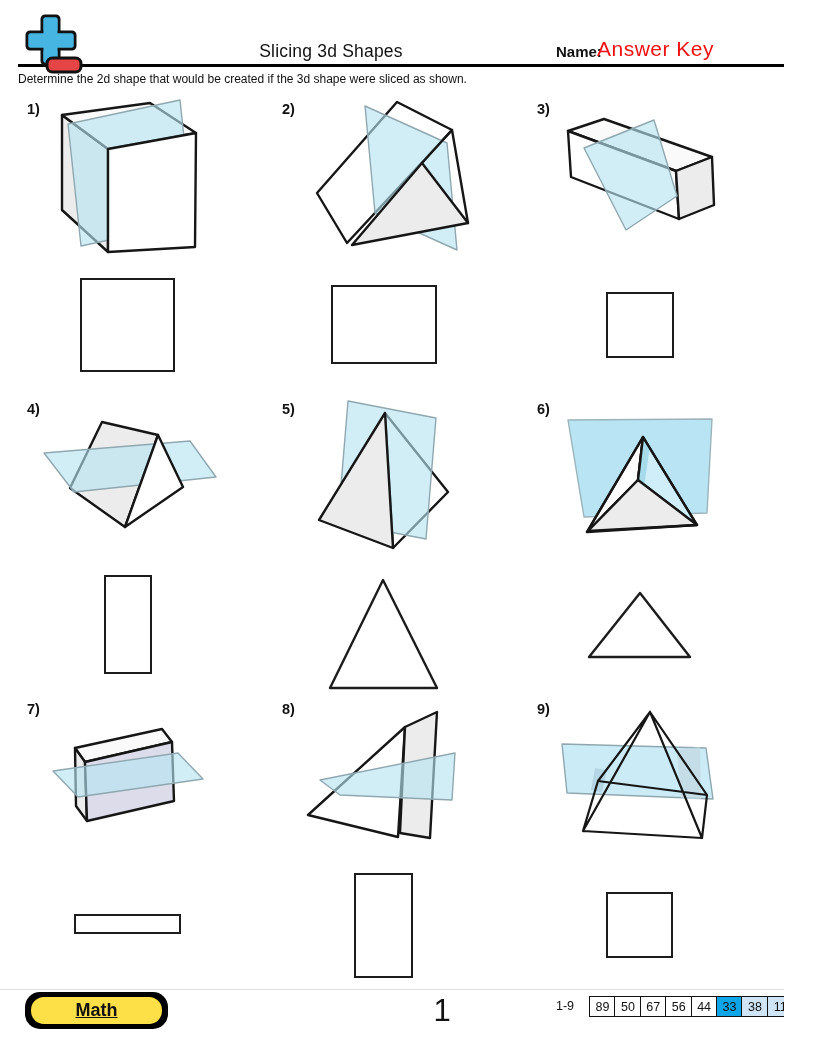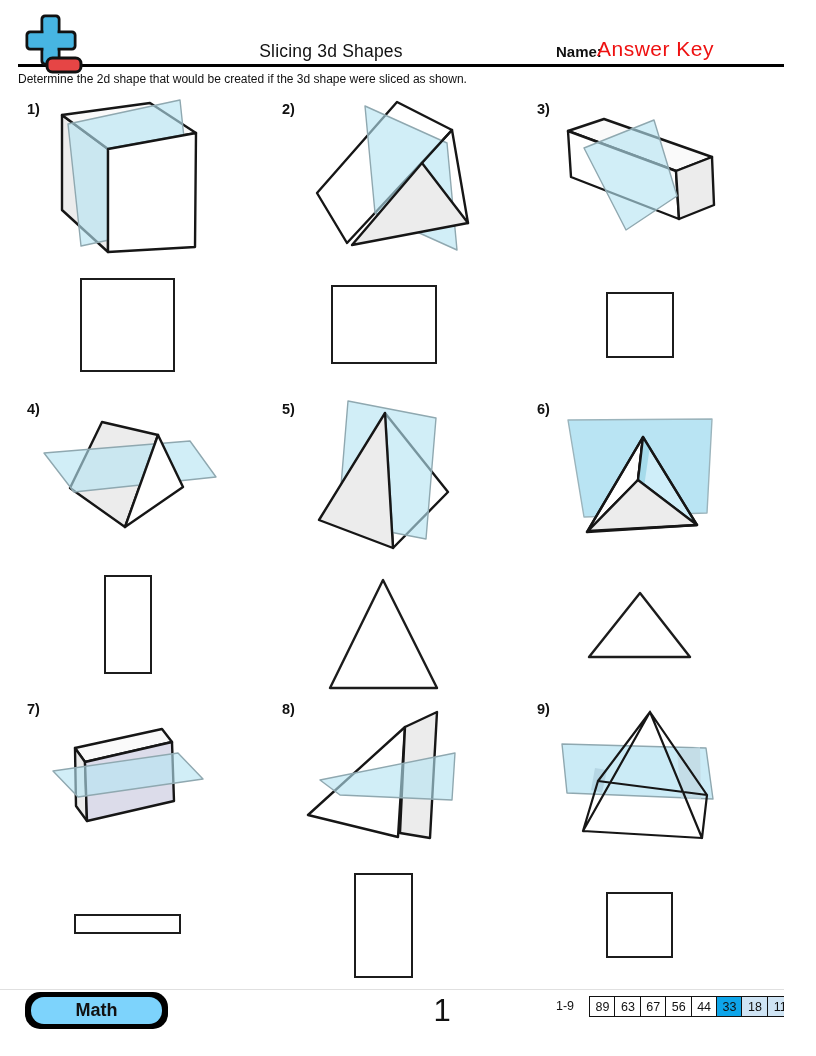--- a/index.html
+++ b/index.html
@@ -23,22 +23,22 @@
   .face-l{fill:var(--face-lavender);stroke:var(--outline);stroke-width:2.4;stroke-linejoin:round;}
   .plane{fill:var(--plane);fill-opacity:.62;stroke:#8fa8b0;stroke-width:1.4;stroke-linejoin:round;}
   .plane-solid{fill:var(--plane);fill-opacity:.95;stroke:#9bb4bc;stroke-width:1.4;stroke-linejoin:round;}
   .edge{fill:none;stroke:var(--outline);stroke-width:2.4;stroke-linecap:round;stroke-linejoin:round;}
   .wire{fill:none;stroke:var(--outline);stroke-width:2.2;stroke-linecap:round;stroke-linejoin:round;}
   .ans{position:absolute;box-sizing:border-box;background:#fff;border:2.5px solid #1c1c1c;}
   .ans-tri{fill:#fff;stroke:#1c1c1c;stroke-width:2.4;stroke-linejoin:round;}
   
   .footer-line{background:#e0e0e0;}
   .badge-outer{background:#000;border-radius:15px;}
-  .badge-inner{position:absolute;left:6px;right:6px;top:5px;bottom:5px;background:#7dd3fc;border-radius:13px;
-               display:flex;align-items:center;justify-content:center;font-size:18px;font-weight:700;}
+  .badge-inner{position:absolute;left:6px;right:6px;top:5px;bottom:5px;background:#fde047;border-radius:13px;
+               display:flex;align-items:center;justify-content:center;font-size:18px;font-weight:700;text-decoration:underline;}
   .website{font-size:15px;}
   .page-num{font-size:31px;font-weight:400;text-align:center;}
   .score-label{font-size:12.5px;text-align:right;}
   .score-row{display:flex;}
   .score-cell{box-sizing:border-box;width:27px;height:21px;border:1.6px solid #111;margin-left:-1.6px;
               display:flex;align-items:center;justify-content:center;font-size:12.5px;background:#fff;}
   .score-cell:first-child{margin-left:4px;}
 </style>
 </head>
 <body>
@@ -150,23 +150,23 @@
 
   <div class="abs badge-outer" style="left:25px;top:992px;width:143px;height:37px;">
     <div class="badge-inner">Math</div>
   </div>
 
   <div class="abs page-num" style="left:392px;top:993px;width:100px;">1</div>
 
   <div class="abs score-label" style="left:556px;top:999px;">1-9</div>
   <div class="abs score-row" style="left:585px;top:996px;">
     <span class="score-cell">89</span>
-    <span class="score-cell">63</span>
+    <span class="score-cell">50</span>
     <span class="score-cell">67</span>
     <span class="score-cell">56</span>
     <span class="score-cell">44</span>
     <span class="score-cell" style="background-color: #0ea5e9;">33</span>
-    <span class="score-cell" style="background-color: rgb(207, 228, 244);">18</span>
+    <span class="score-cell" style="background-color: rgb(207, 228, 244);">38</span>
     <span class="score-cell" style="background-color: rgb(207, 228, 244);">11</span>
     <span class="score-cell" style="background-color: rgb(207, 228, 244);">0</span>
   </div>
 
 </div>
 
 </body></html>

